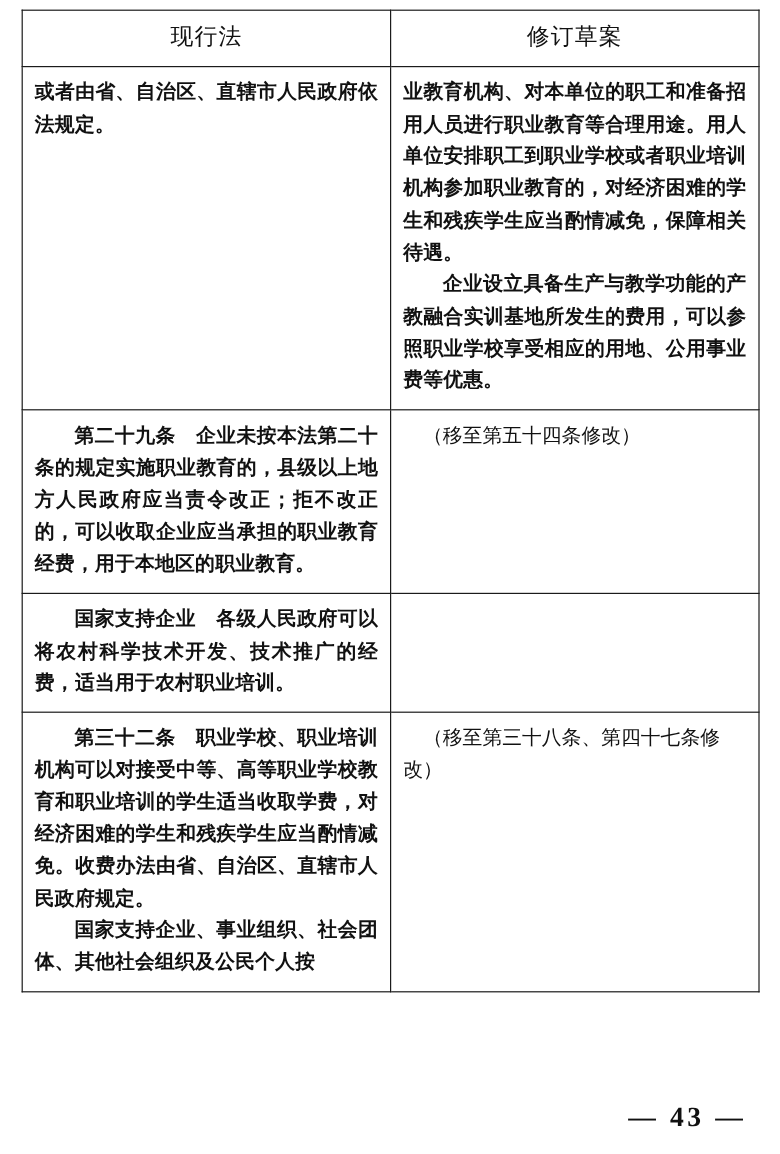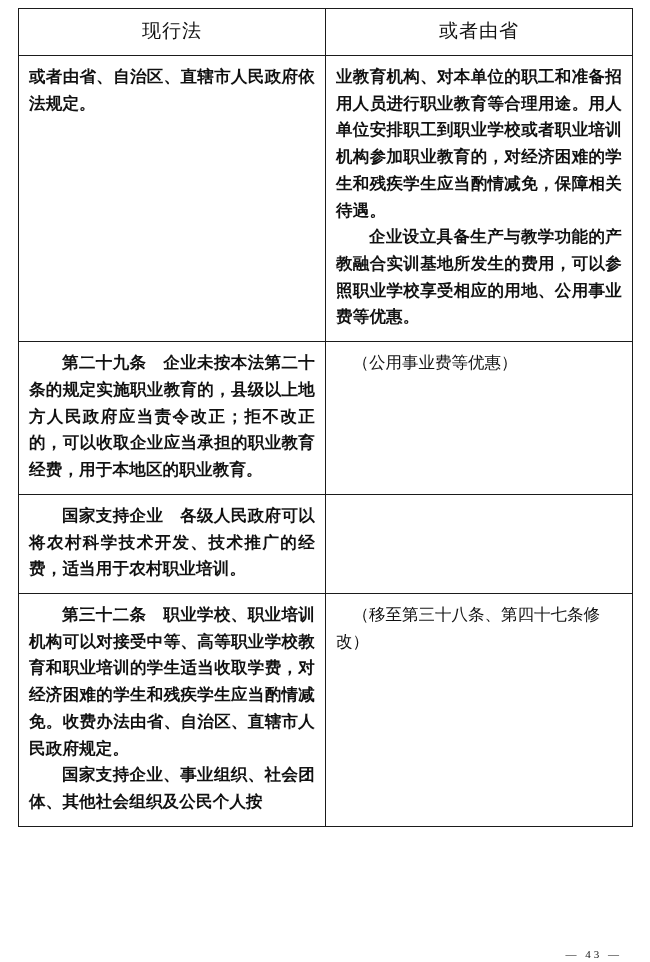--- a/index.html
+++ b/index.html
@@ -61,43 +61,44 @@
     font-size: 16.5px;
     line-height: 1.62;
     text-indent: 1em;
   }
   .right-cell .cell-text {
     font-weight: bold;
   }
   .footer {
     position: absolute;
     right: 28px;
-    bottom: 2px;
-    font-size: 11px;
+    bottom: 18px;
+    font-size: 23px;
     letter-spacing: 3px;
+    font-weight: bold;
   }
   .pad-l {
     padding-left: 12px;
     padding-right: 12px;
   }
 </style>
 </head>
 <body>
 
 <div class="page">
 
   <table class="compare">
     <colgroup>
       <col class="left">
       <col class="right">
     </colgroup>
     <thead>
       <tr>
         <th>现行法</th>
-        <th>或者由省</th>
+        <th>修订草案</th>
       </tr>
     </thead>
     <tbody>
 
       <tr>
         <td class="pad-l">
           <div class="cell-text">
             <p>或者由省、自治区、直辖市人民政府依法规定。</p>
           </div>
         </td>
@@ -109,21 +110,21 @@
         </td>
       </tr>
 
       <tr>
         <td class="pad-l">
           <div class="cell-text">
             <p class="indent">第二十九条　企业未按本法第二十条的规定实施职业教育的，县级以上地方人民政府应当责令改正；拒不改正的，可以收取企业应当承担的职业教育经费，用于本地区的职业教育。</p>
           </div>
         </td>
         <td class="pad-l">
-          <div class="center-note">（公用事业费等优惠）</div>
+          <div class="center-note">（移至第五十四条修改）</div>
         </td>
       </tr>
 
 
       <tr>
         <td class="pad-l">
           <div class="cell-text">
             <p class="indent">国家支持企业　各级人民政府可以将农村科学技术开发、技术推广的经费，适当用于农村职业培训。</p>
           </div>
         </td>

